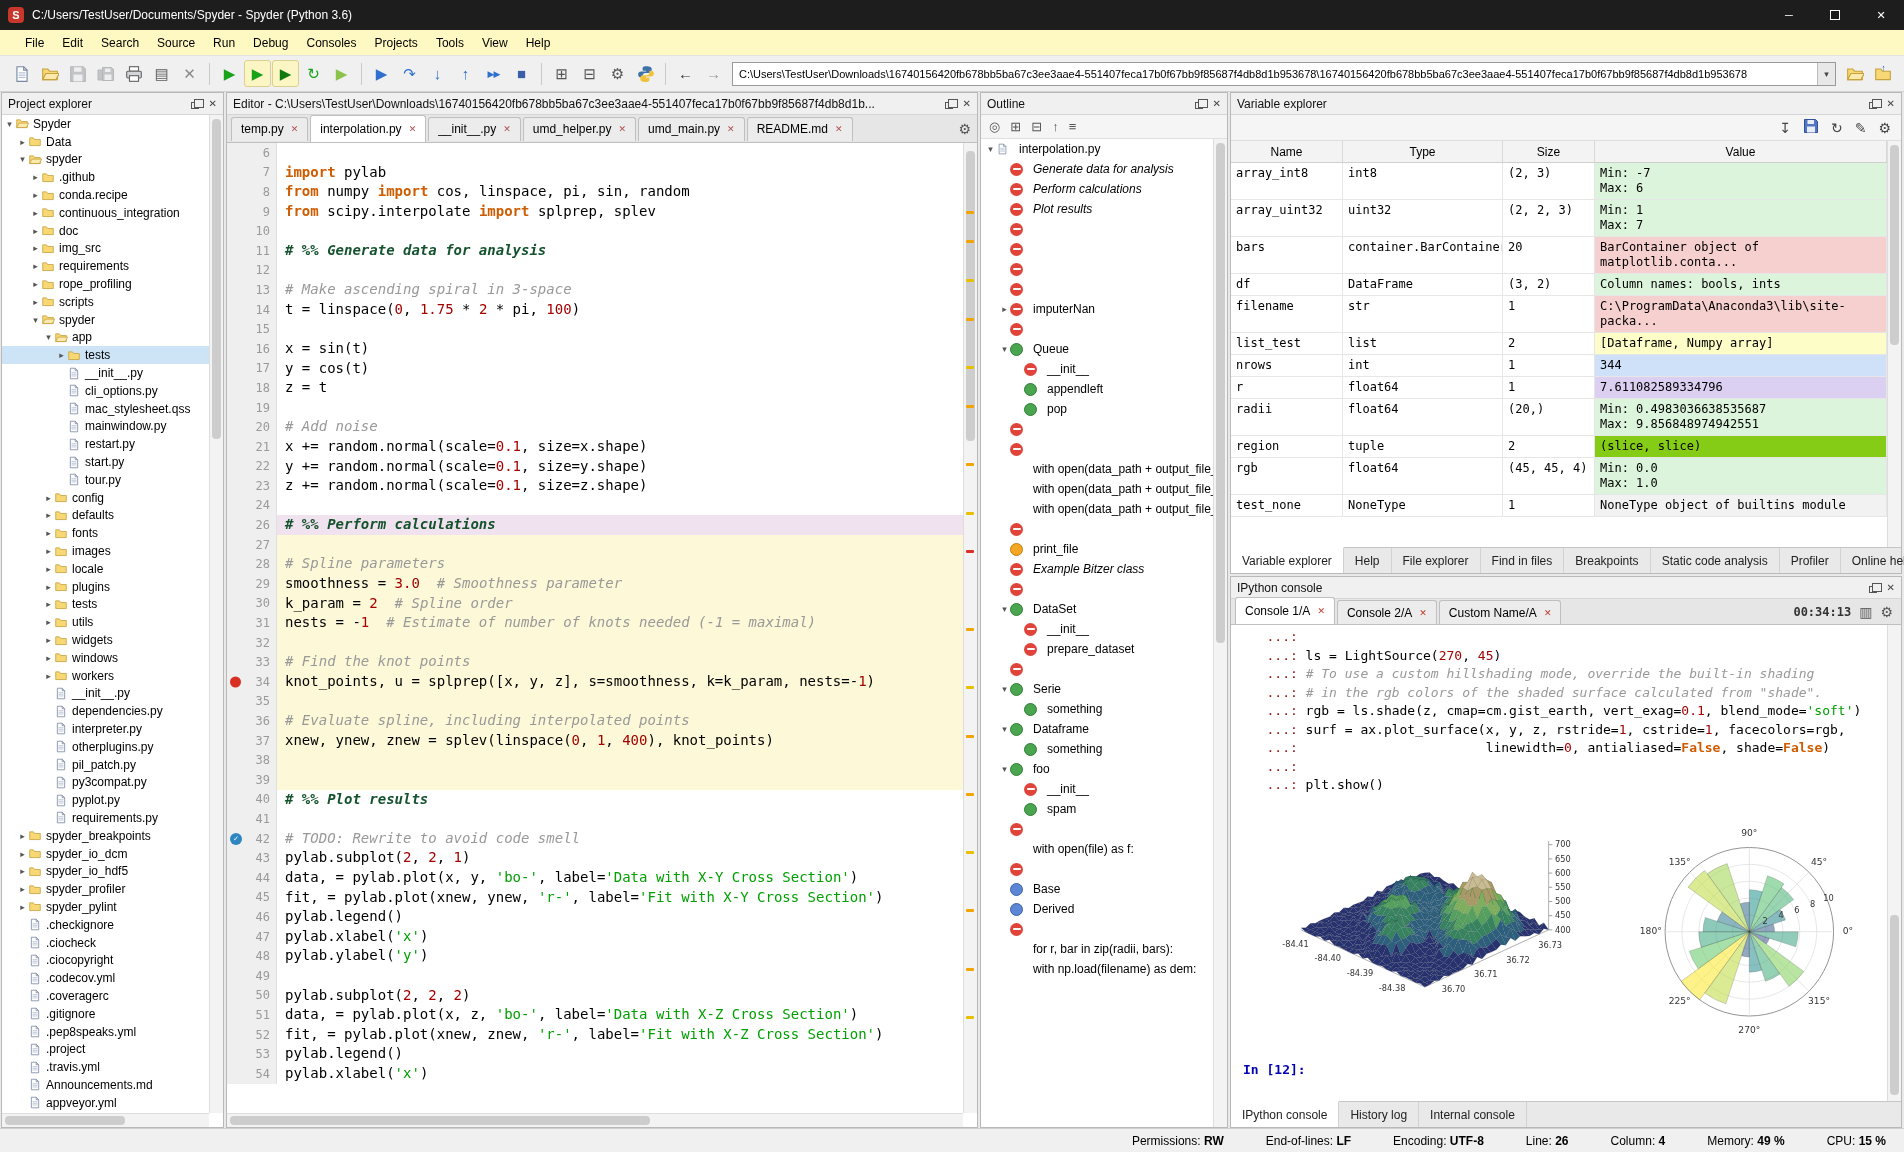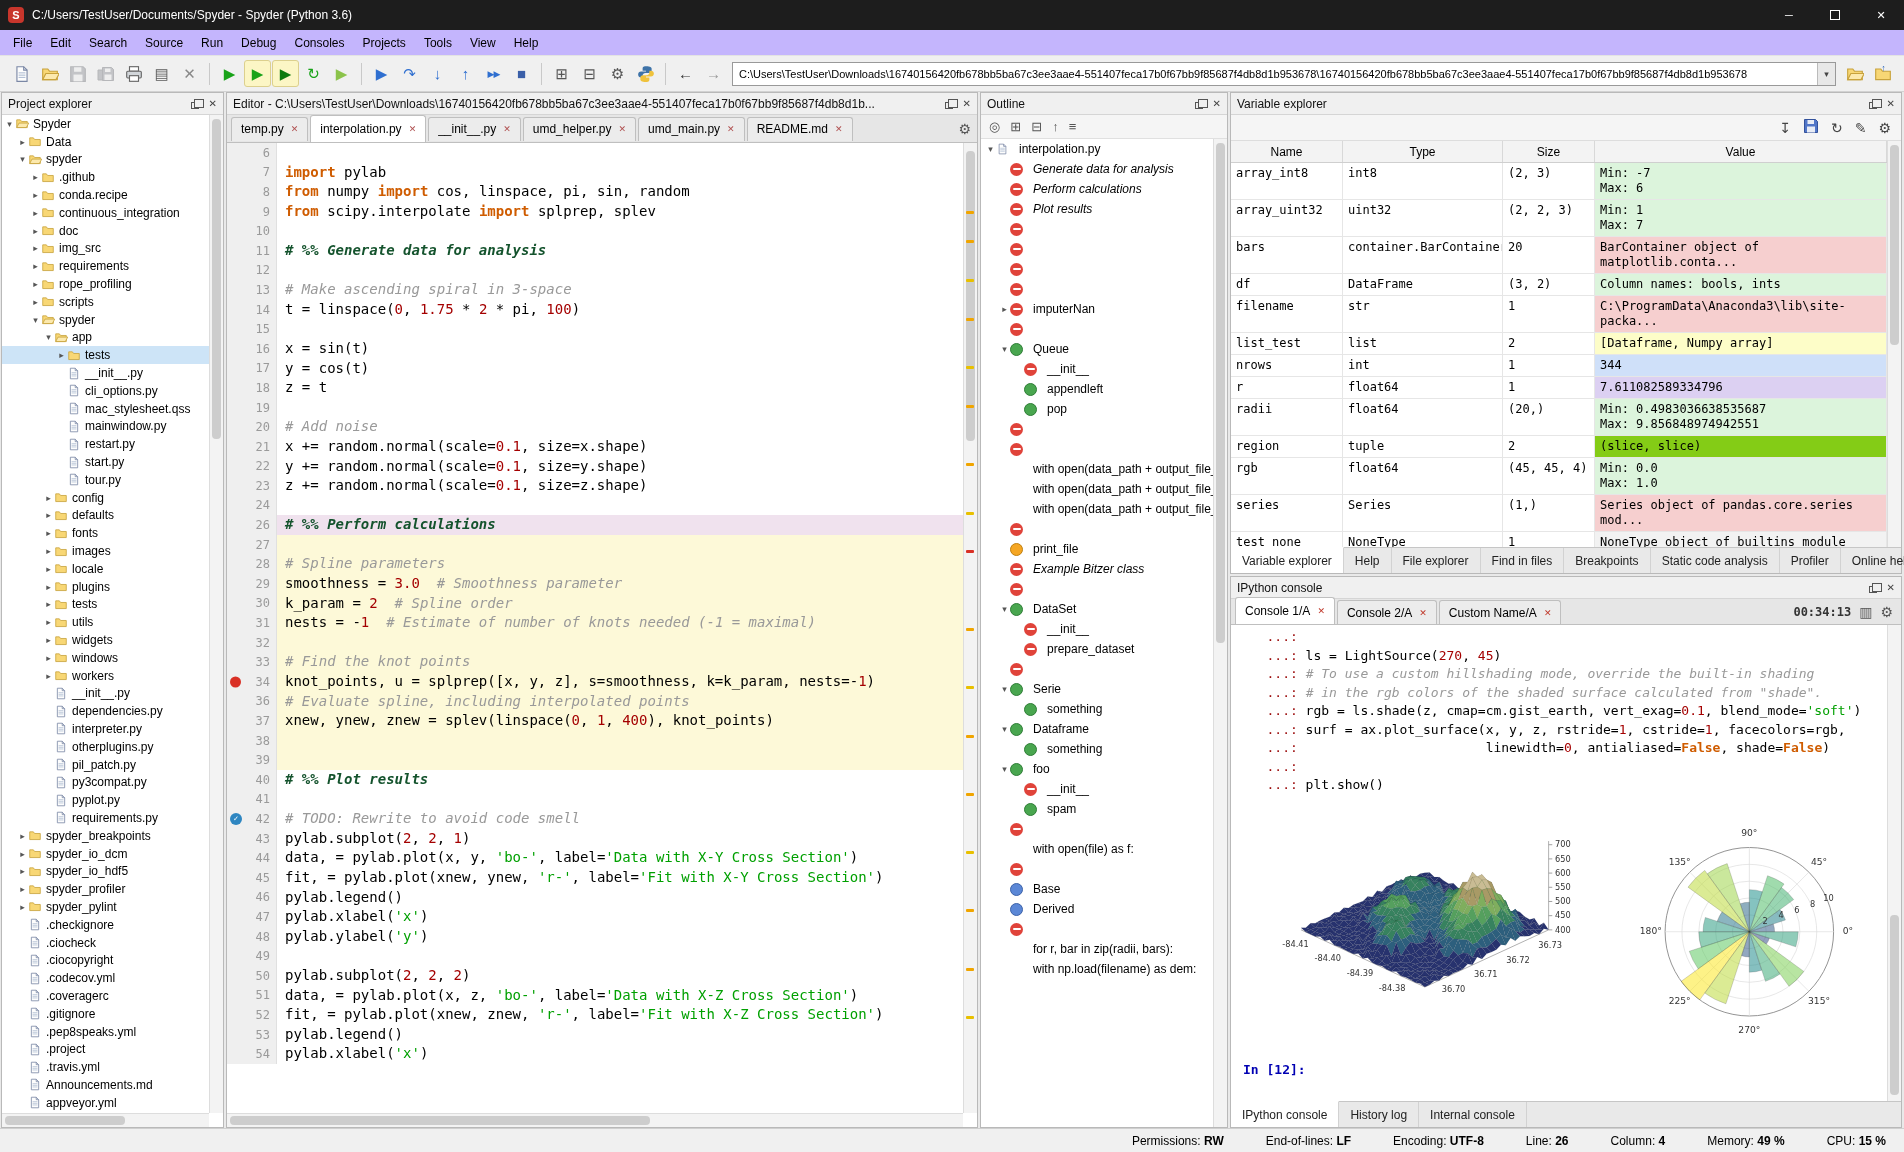--- a/index.html
+++ b/index.html
@@ -8,21 +8,21 @@
   font-family:"Liberation Sans",sans-serif;font-size:12px;color:#000}
 
 .titlebar{height:30px;background:#1d1d1d;color:#fff;display:flex;align-items:center;padding-left:8px}
 .applogo{width:16px;height:16px;border-radius:4px;background:#c8362c;color:#fff;font:bold 11px "Liberation Sans",sans-serif;
   display:flex;align-items:center;justify-content:center;margin-right:8px}
 .wtitle{font-size:12px}
 .wbtns{margin-left:auto;display:flex;height:100%}
 .wbtn{width:46px;height:100%;display:flex;align-items:center;justify-content:center;font-size:11px;color:#fff}
 .maxbox{width:10px;height:10px;border:1px solid #fff;display:inline-block}
 
-.menubar{height:26px;background:#c4b5fd;display:flex;align-items:center;padding-left:4px;border-bottom:1px solid #e3e3e3}
+.menubar{height:26px;background:#fef9c3;display:flex;align-items:center;padding-left:16px;border-bottom:1px solid #e3e3e3}
 .menu{padding:4px 9px;font-size:12px}
 
 .toolbar{height:36px;display:flex;align-items:center;gap:1px;padding:0 8px;background:#f0f0f0;border-bottom:1px solid #d2d2d2}
 .tbwrap{display:flex;align-items:center;gap:1px}
 .tbtn{width:27px;height:27px;display:flex;align-items:center;justify-content:center;font-size:15px;border-radius:3px;flex:none}
 .tbtn svg{width:18px;height:18px}
 .tbtn.disabled{opacity:.35;filter:grayscale(.9)}
 .tbtn.boxed{background:#fcf6c5;border:1px solid #dcd08e}
 .tbtn.small{font-size:9px;letter-spacing:-1px}
 .tsep{width:1px;height:22px;background:#c9c9c9;margin:0 5px;flex:none}
@@ -1084,20 +1084,26 @@
           </div>
           <div class="cl cell">
             <span class="g">
               <span class="bp"></span>
               <span class="lnum">34</span>
             </span>
             <span class="ct">knot_points, u = splprep([x, y, z], s=smoothness, k=k_param, nests=-<span class="tok-n">1</span>)</span>
           </div>
           <div class="cl cell">
             <span class="g">
+              <span class="lnum">35</span>
+            </span>
+            <span class="ct"></span>
+          </div>
+          <div class="cl cell">
+            <span class="g">
               <span class="lnum">36</span>
             </span>
             <span class="ct"><span class="tok-c"># Evaluate spline, including interpolated points</span></span>
           </div>
           <div class="cl cell">
             <span class="g">
               <span class="lnum">37</span>
             </span>
             <span class="ct">xnew, ynew, znew = splev(linspace(<span class="tok-n">0</span>, <span class="tok-n">1</span>, <span class="tok-n">400</span>), knot_points)</span>
           </div>
@@ -1668,26 +1674,20 @@
             <span class="vc vtype">tuple</span>
             <span class="vc vsize">2</span>
             <span class="vc vval" style="background: #84cc16;">(slice, slice)</span>
           </div>
           <div class="vrow">
             <span class="vc vname">rgb</span>
             <span class="vc vtype">float64</span>
             <span class="vc vsize">(45, 45, 4)</span>
             <span class="vc vval" style="background: rgb(220, 244, 220);">Min: 0.0
 Max: 1.0</span>
-          </div>
-          <div class="vrow">
-            <span class="vc vname">series</span>
-            <span class="vc vtype">Series</span>
-            <span class="vc vsize">(1,)</span>
-            <span class="vc vval" style="background: rgb(246, 207, 207);">Series object of pandas.core.series mod...</span>
           </div>
           <div class="vrow">
             <span class="vc vname">test_none</span>
             <span class="vc vtype">NoneType</span>
             <span class="vc vsize">1</span>
             <span class="vc vval" style="background: rgb(242, 242, 242);">NoneType object of builtins module</span>
           </div>
         </div>
       <div class="vescroll">
           <span class="thumb"></span>

